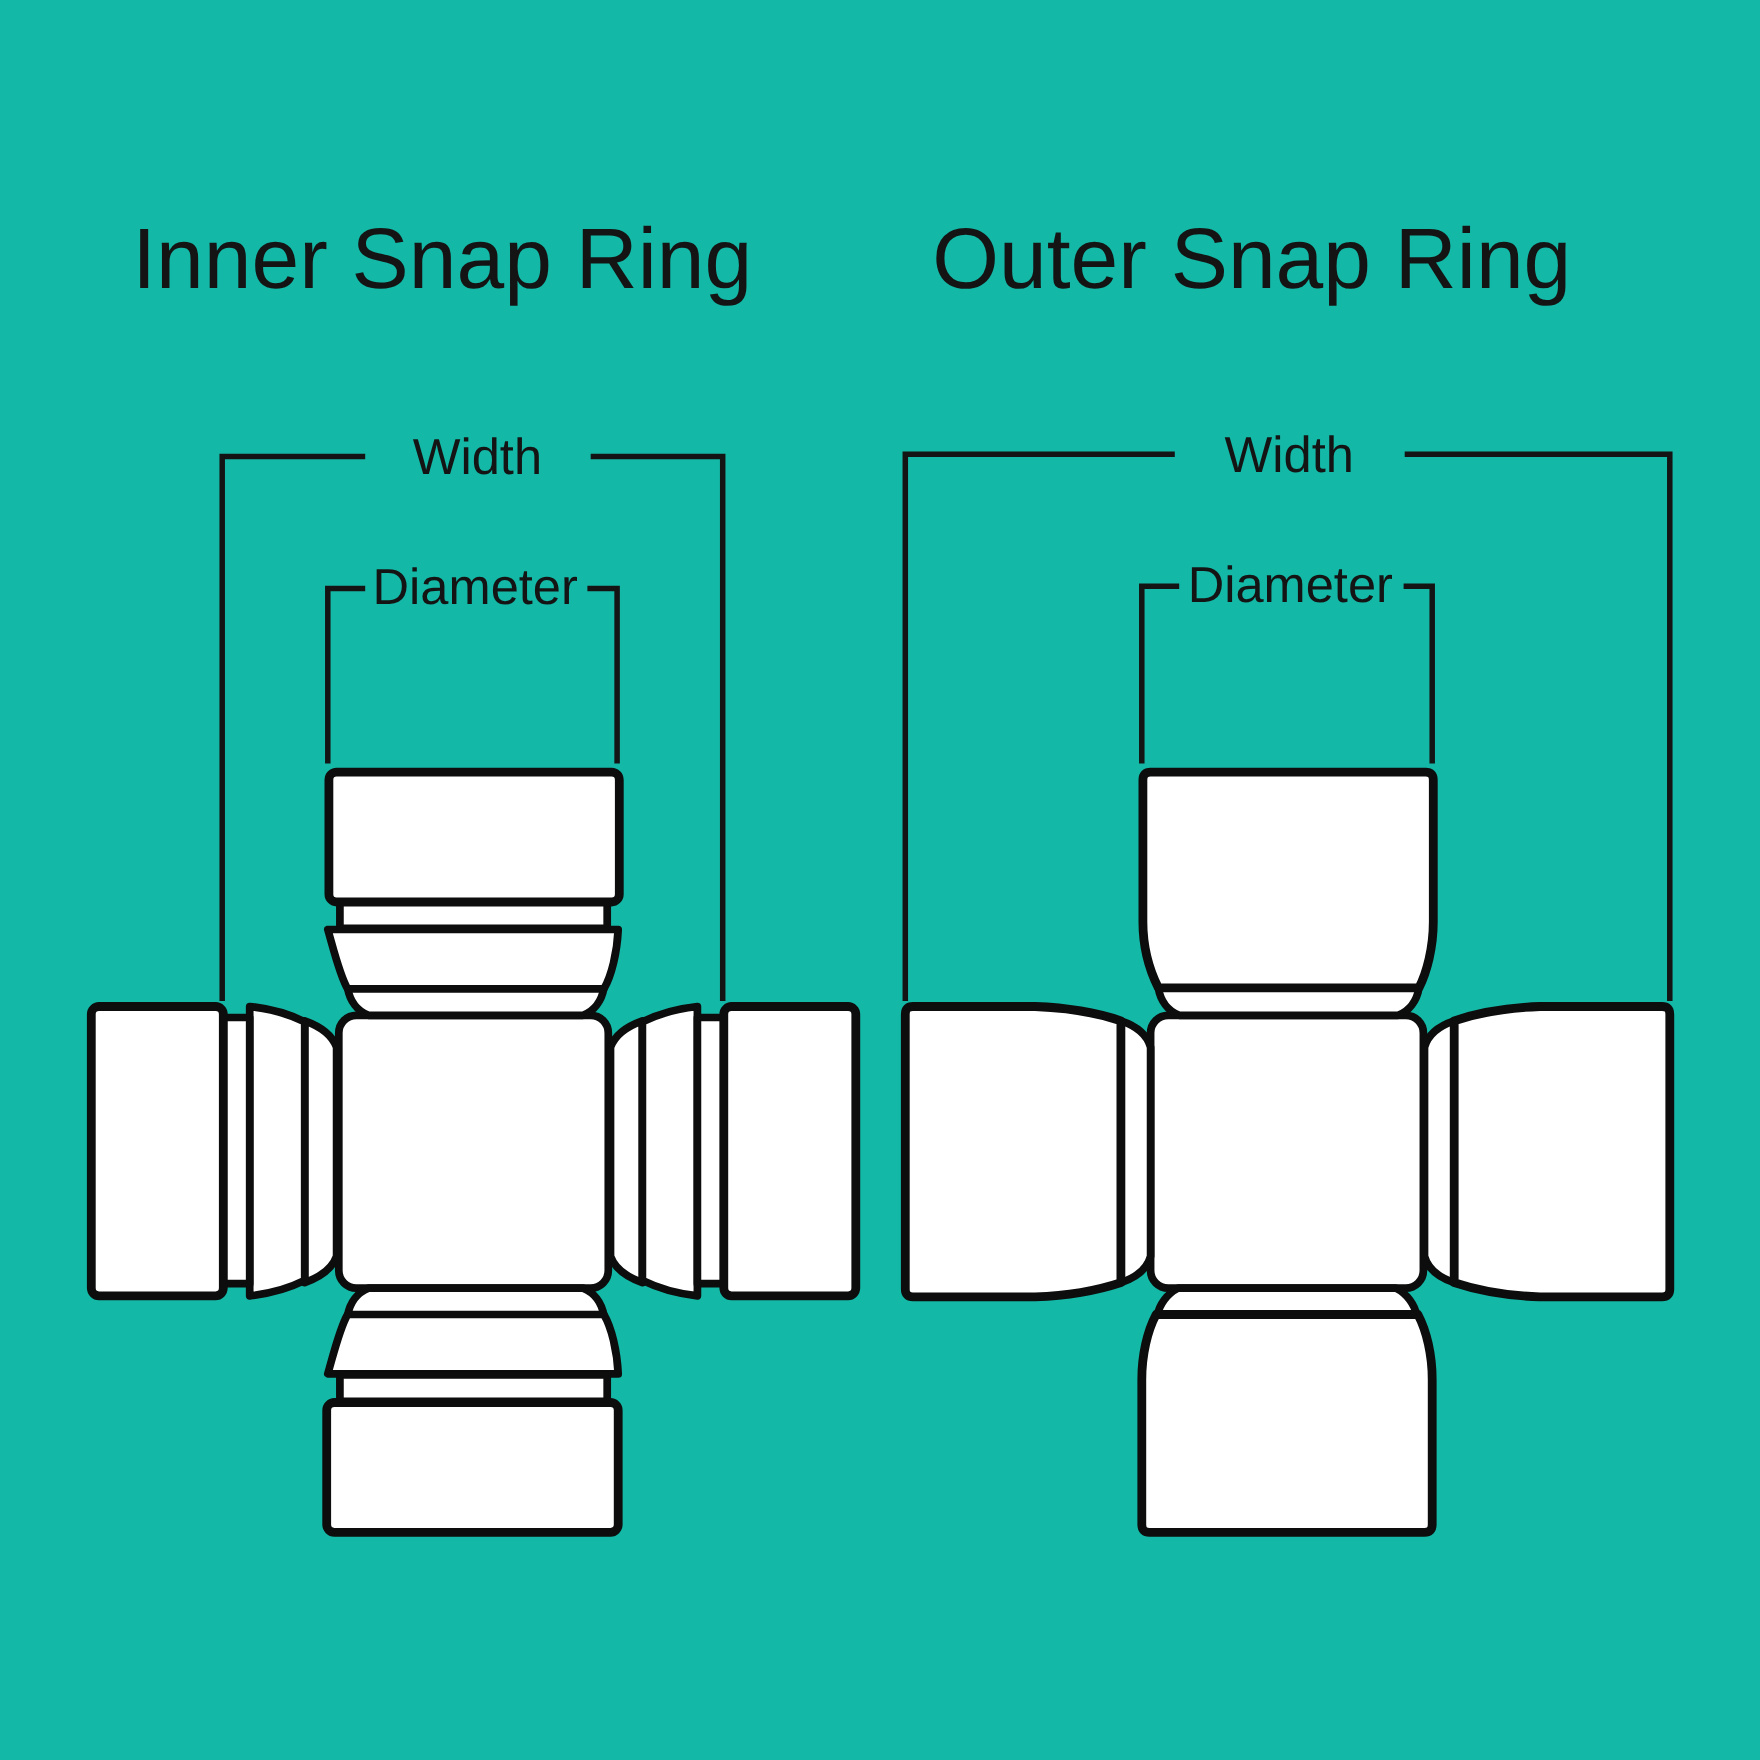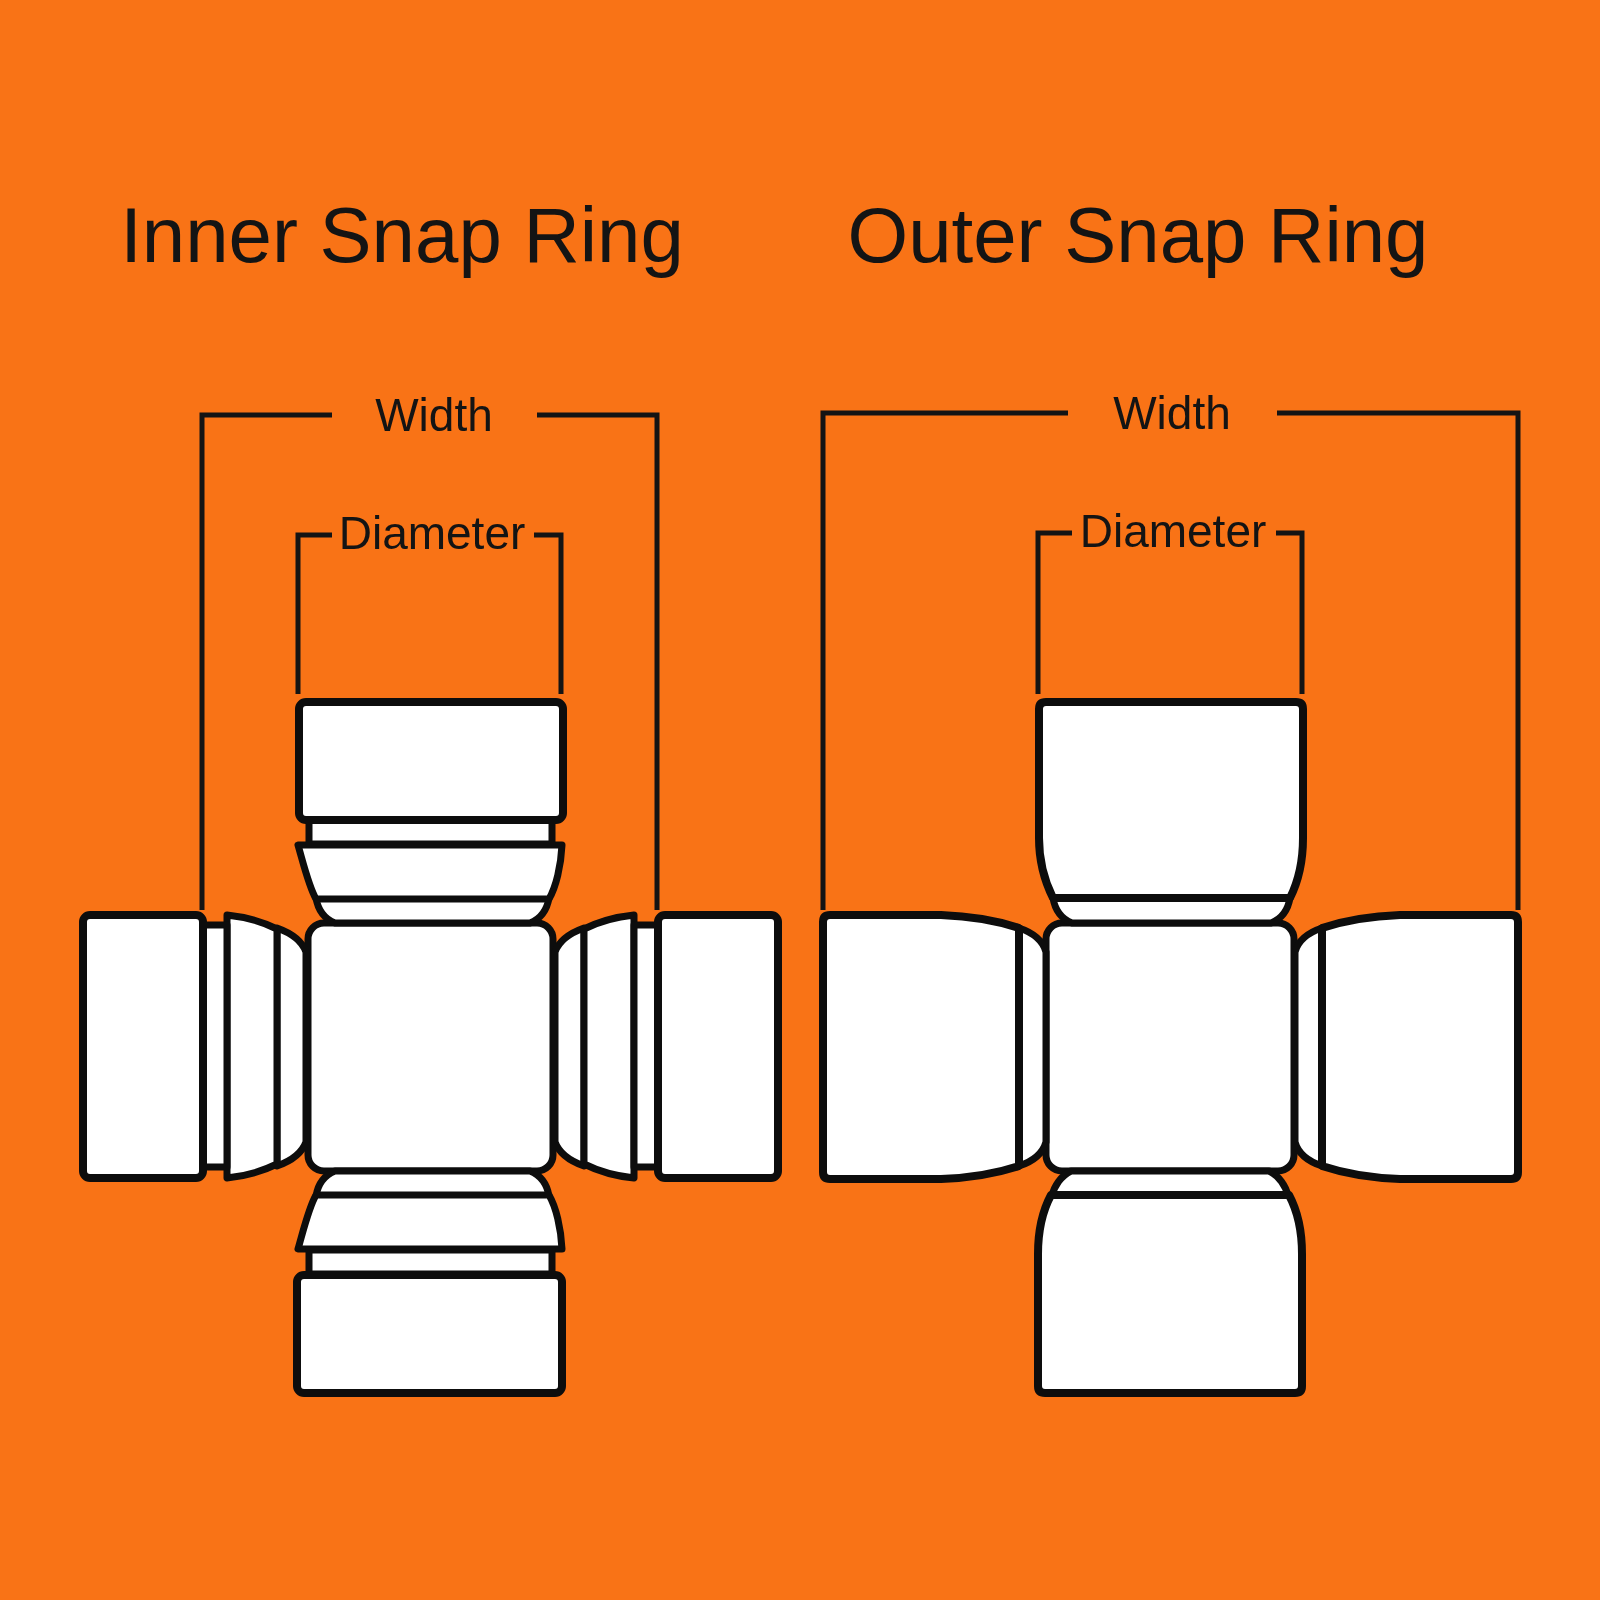--- a/index.html
+++ b/index.html
@@ -4,21 +4,21 @@
 <style>
   html, body {
     margin: 0;
     padding: 0;
     background: #ffffff;
   }
   .page {
     position: relative;
     width: 1600px;
     height: 1600px;
-    background: #f97316;
+    background: #14b8a6;
     overflow: hidden;
     font-family: "Liberation Sans", sans-serif;
   }
   svg { display: block; }
   .part {
     fill: #ffffff;
     stroke: #0d0d0d;
     stroke-width: 7;
     stroke-linejoin: round;
     stroke-linecap: round;

